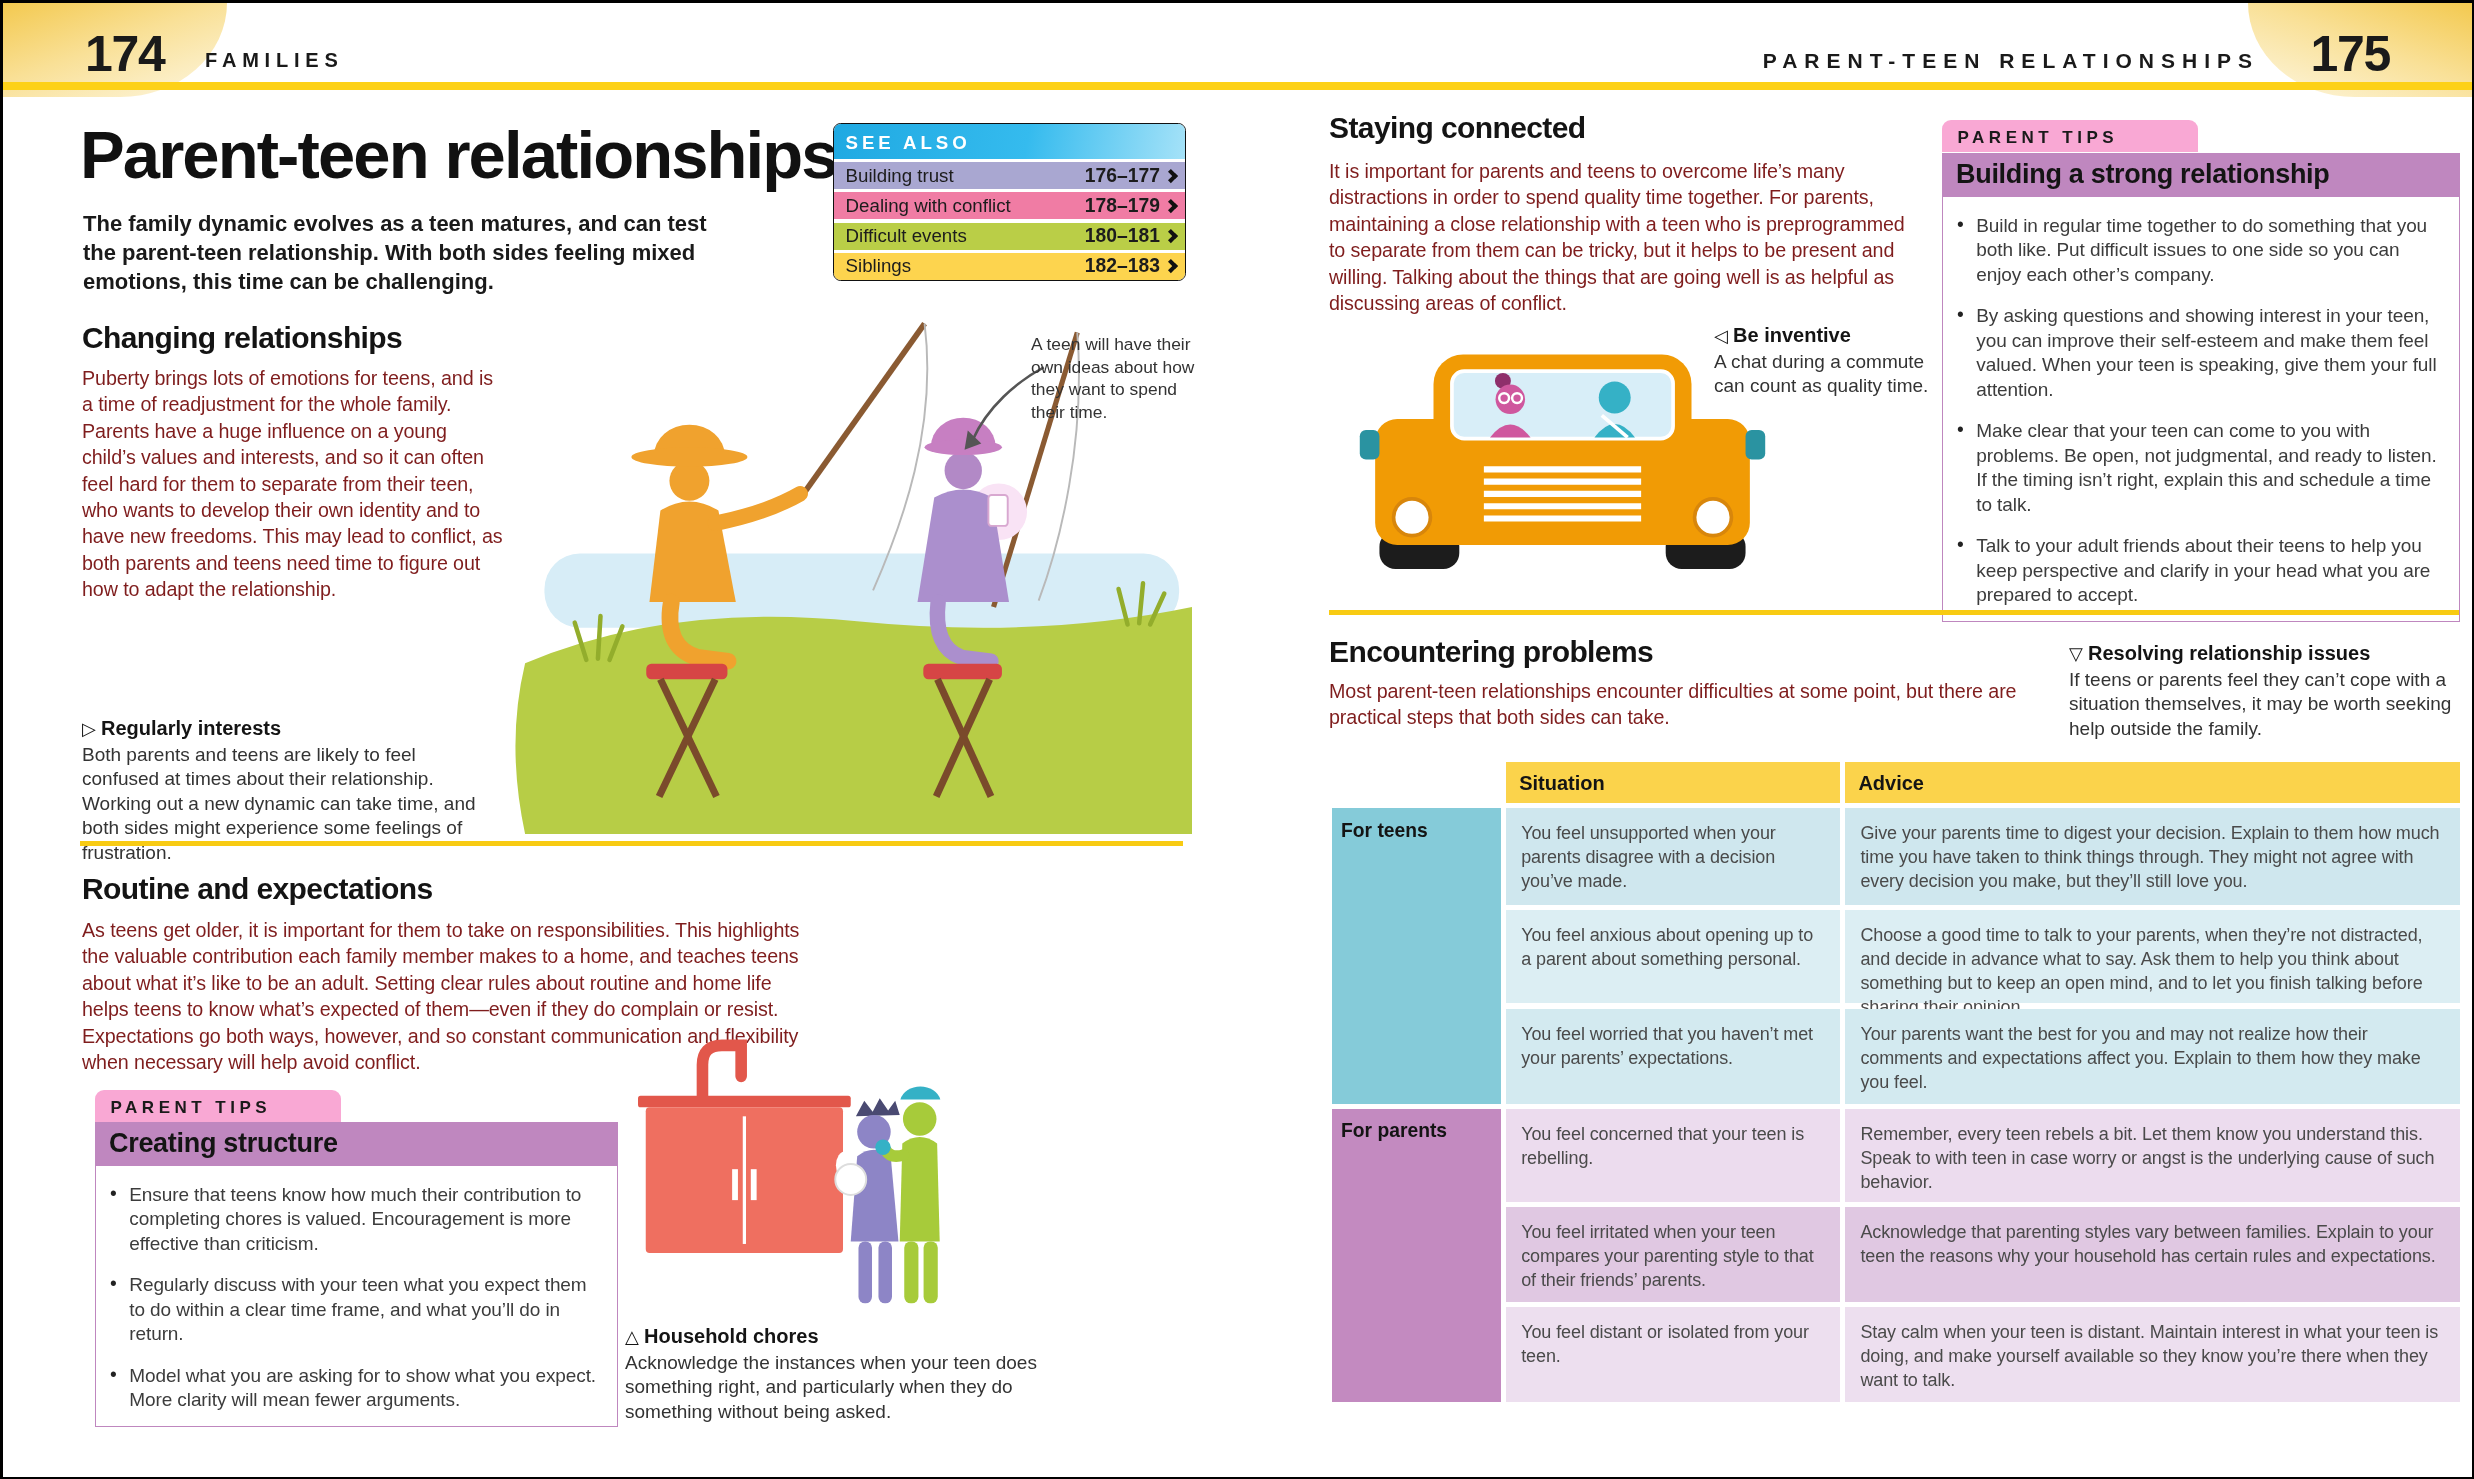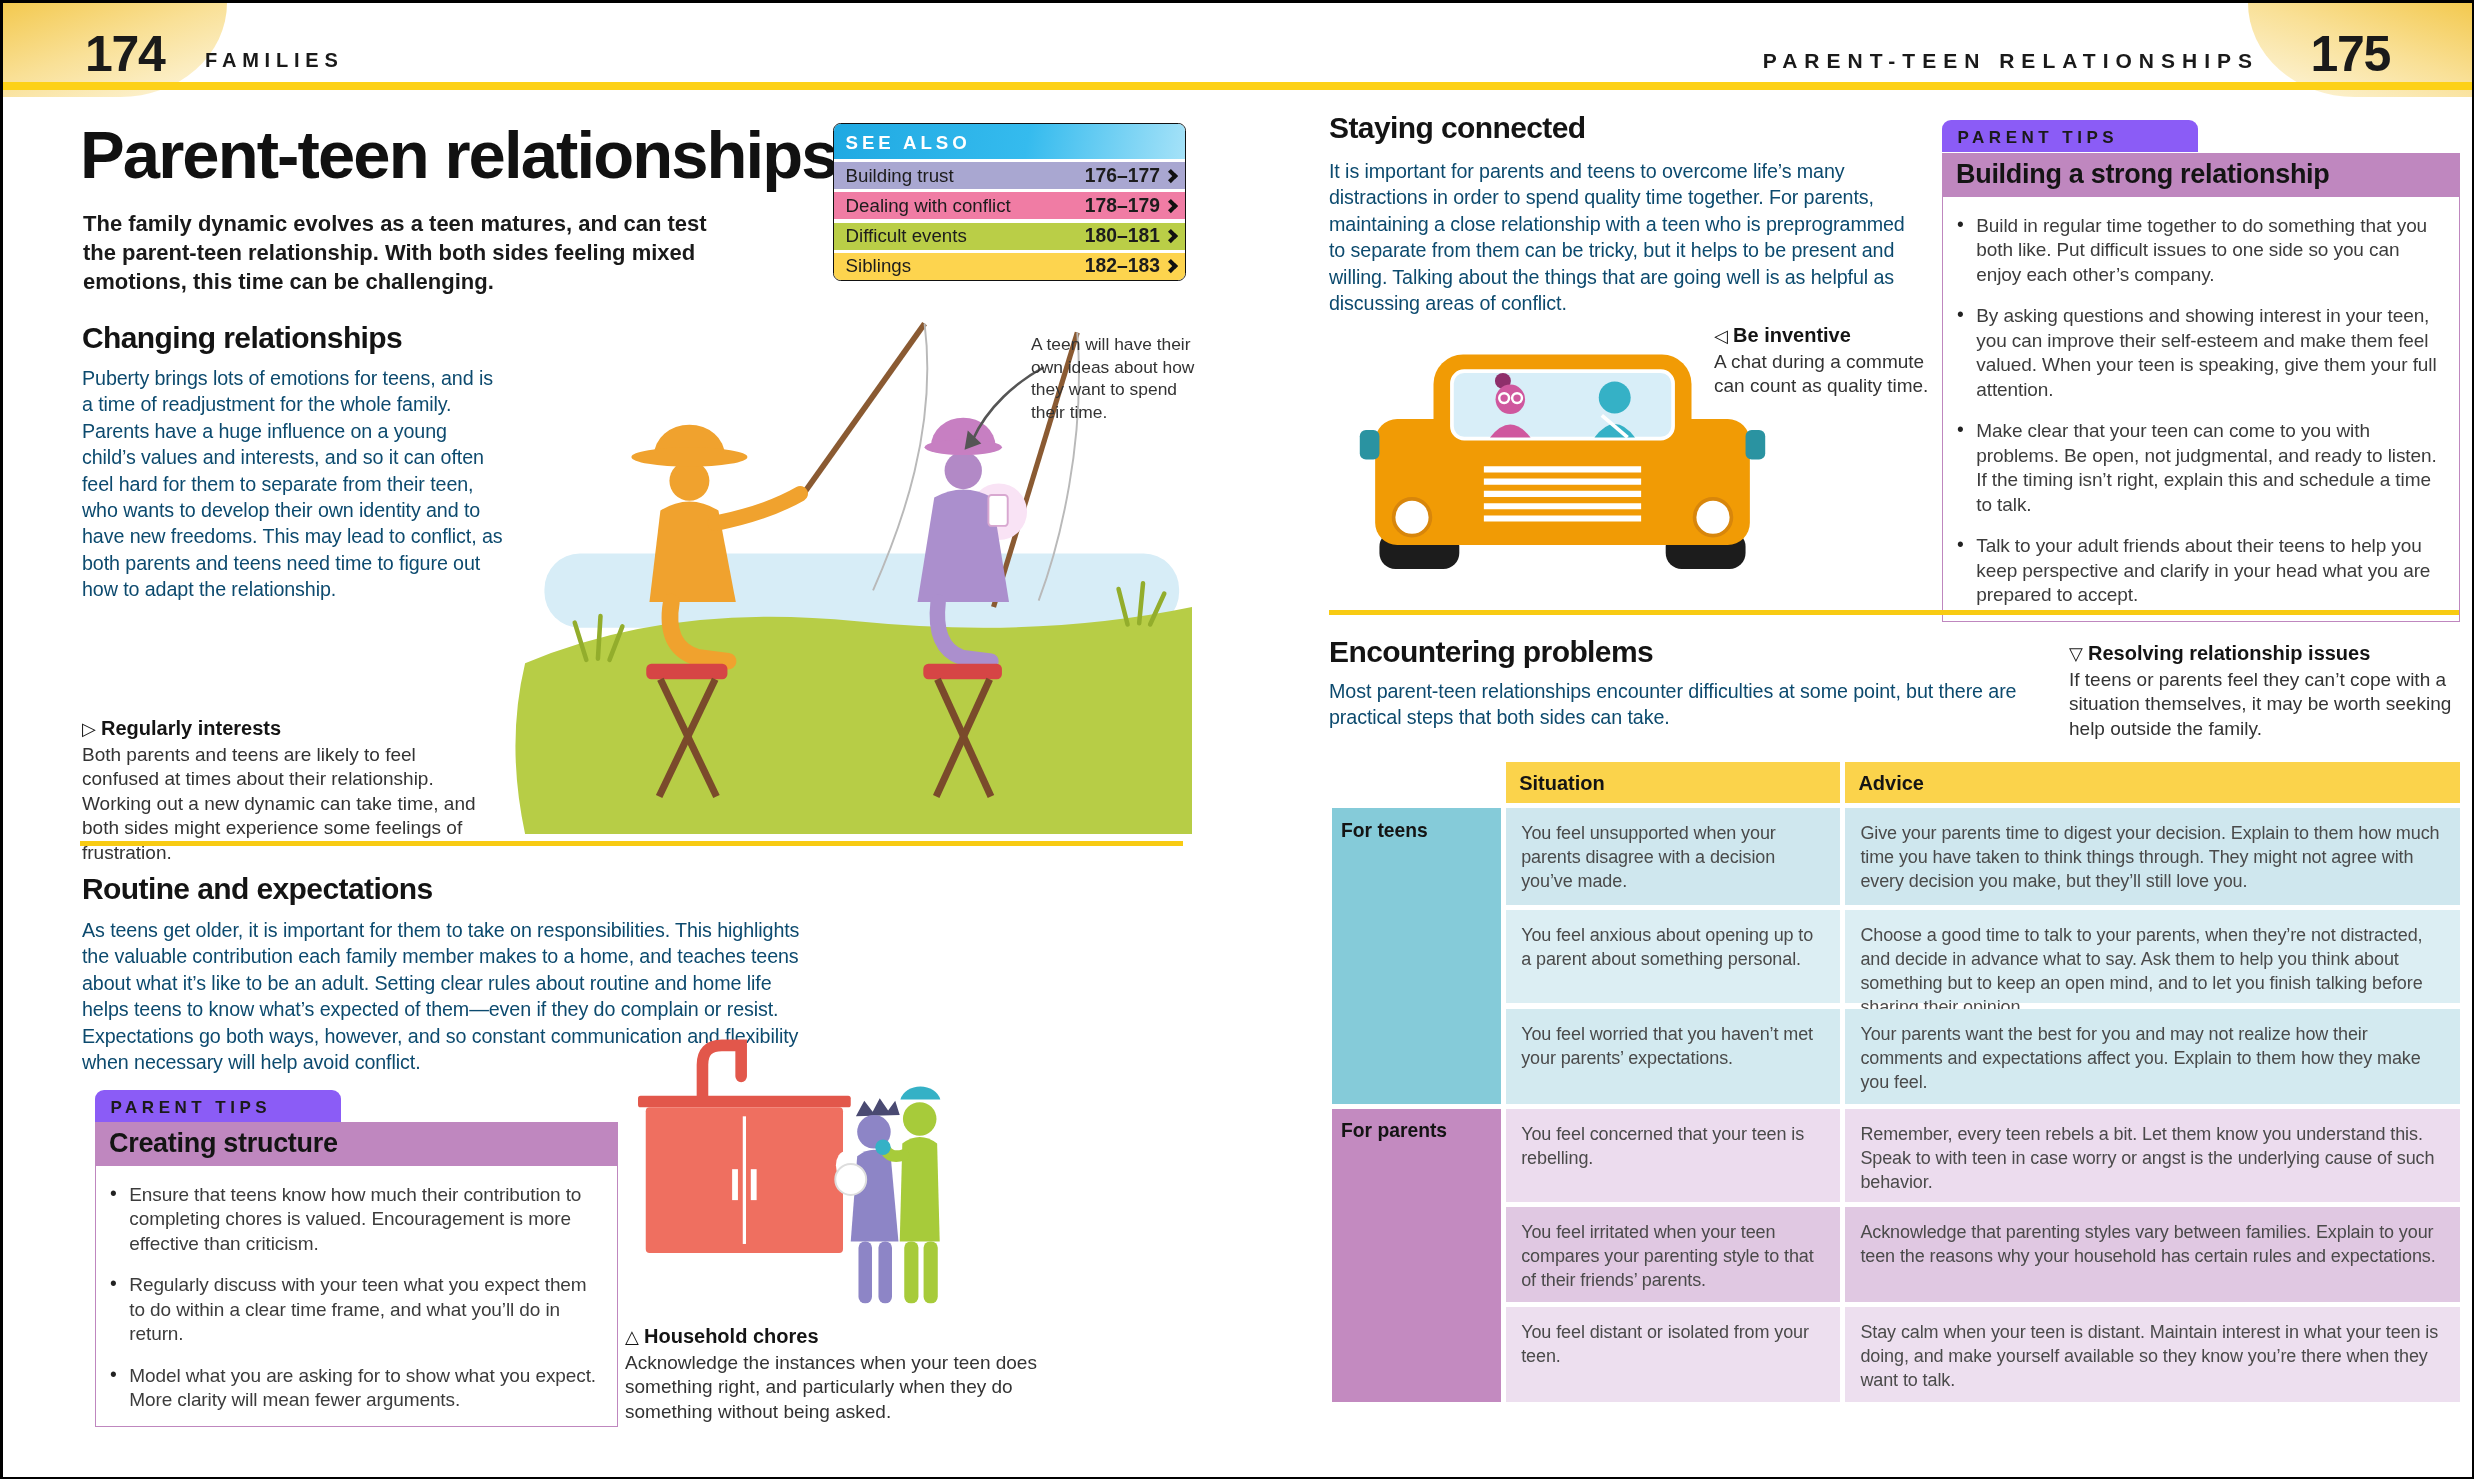--- a/index.html
+++ b/index.html
@@ -19,38 +19,38 @@
   .section-lbl { position:absolute; top:46px; font-weight:bold; color:#1a1a1a; }
   .section-lbl.l { left:202px; font-size:20px; letter-spacing:5.8px; }
   .section-lbl.r { right:213px; font-size:21px; letter-spacing:7px; font-weight:600; }
   .toprule { position:absolute; top:79px; left:0; width:2475px; height:8.4px; background:#fdd117; }
   .rule { position:absolute; height:5.2px; background:#f8cb13; }
 
   
   .title { position:absolute; left:77px; top:113px; font-size:67px; font-weight:bold; letter-spacing:-1.9px; color:#111; }
   .intro { position:absolute; left:80px; top:206px; width:657px; font-size:22px; line-height:29px; font-weight:bold; color:#1a1a1a; }
   .h2 { position:absolute; font-size:30px; font-weight:bold; letter-spacing:-0.6px; color:#141414; }
-  .body-txt { position:absolute; font-size:19.7px; line-height:26.4px; color:#0c4a6e; letter-spacing:-0.1px; }
+  .body-txt { position:absolute; font-size:19.7px; line-height:26.4px; color:#7f1d1d; letter-spacing:-0.1px; }
   .caption { position:absolute; }
   .cap-head { font-size:20px; font-weight:bold; color:#141414; margin-bottom:2.6px; }
   .cap-marker { font-family:"DejaVu Sans", sans-serif; font-size:18px; font-weight:normal; margin-right:5.2px; }
   .cap-body { font-size:19px; line-height:24.5px; color:#333; }
   .annotation { position:absolute; font-size:17.4px; line-height:22.6px; color:#333; }
 
   
   .see-also { position:absolute; left:830px; top:120px; width:353px; border:1.9px solid #111; border-radius:7.7px; overflow:hidden; background:#fff; }
   .sa-head { height:35px; background:linear-gradient(100deg,#1fa9e2 0%,#35bbee 55%,#a5e2f8 100%); color:#fff; font-weight:bold; font-size:18.7px; letter-spacing:3.9px; padding:7.7px 0 0 11.6px; }
   .sa-row { height:27px; margin-top:3.2px; display:flex; align-items:center; justify-content:space-between; padding:0 9px 0 11.6px; }
   .sa-row:last-child { margin-bottom:0; }
   .sa-label { font-size:18.7px; color:#1c1c1c; }
   .sa-pages { font-size:19.3px; font-weight:bold; color:#1c1c1c; display:flex; align-items:center; }
   .chev { display:inline-block; width:9.7px; height:9.7px; border-top:4.5px solid #111; border-right:4.5px solid #111; transform:rotate(45deg); margin-left:6.4px; }
 
   
-  .tips-tab { position:absolute; background:#8b5cf6; border-radius:9px 9px 0 0; font-size:17px; font-weight:bold; letter-spacing:4.5px; color:#1a1a1a; padding:8.4px 0 0 15.5px; height:32px; }
+  .tips-tab { position:absolute; background:#f9a8d4; border-radius:9px 9px 0 0; font-size:17px; font-weight:bold; letter-spacing:4.5px; color:#1a1a1a; padding:8.4px 0 0 15.5px; height:32px; }
   .tips-box { position:absolute; background:#fff; border:1.9px solid #bf87bf; }
   .tips-head { background:#bf87bf; color:#141414; font-size:27px; font-weight:bold; letter-spacing:-0.3px; padding:5.2px 0 6.4px 13px; }
   .tips-body { padding:17px 15.5px 13px 14px; }
   .bullet-row { display:flex; margin-bottom:17px; }
   .bullet-row:last-child { margin-bottom:0; }
   .dot { width:19.3px; flex:0 0 19.3px; font-size:19.3px; color:#222; }
   .bullet-txt { font-size:19px; line-height:24.5px; color:#3c3c3c; letter-spacing:-0.1px; }
 
   
   .sa-table { position:absolute; left:1329px; top:759px; width:1128px; display:grid;

